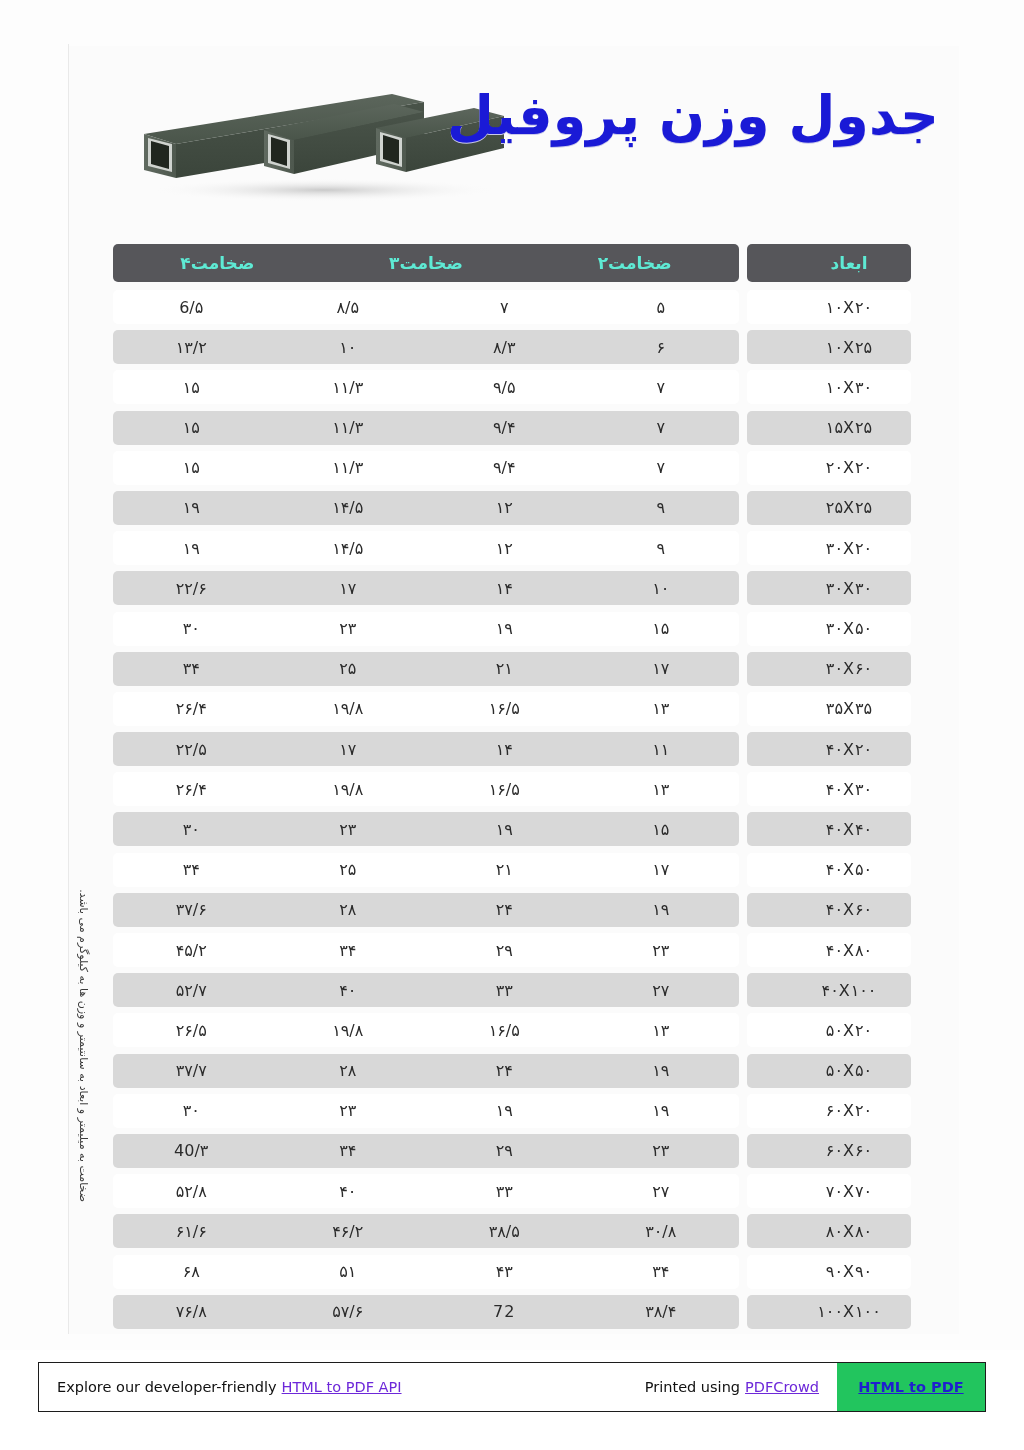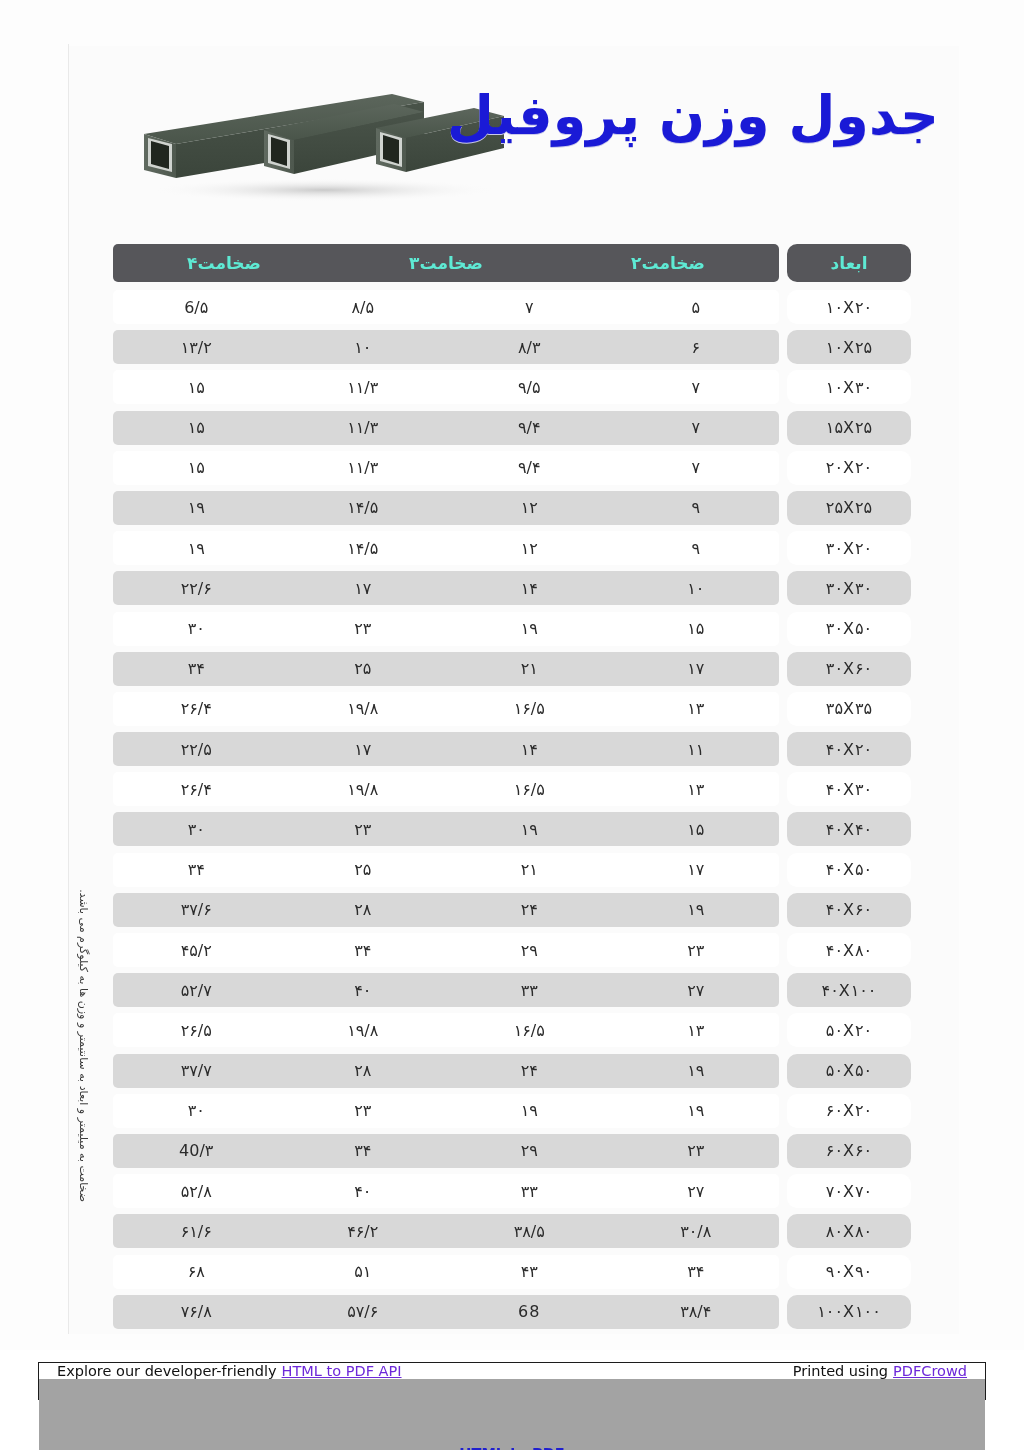--- a/index.html
+++ b/index.html
@@ -81,25 +81,26 @@
     height: 34px;
     margin-bottom: 6.2px;
     align-items: stretch;
   }
   .dims-cell {
     width: 124px;
     flex: 0 0 124px;
     display: flex;
     align-items: center;
     justify-content: center;
-    border-radius: 10px;
+    border-radius: 5px;
     margin-left: 8px;
     font-size: 16px;
     color: #2b2b2b;
     letter-spacing: 1px;
+    padding-left: 40px;
   }
   .thick-group {
     flex: 1 1 auto;
     display: flex;
     flex-direction: row;
     border-radius: 5px;
     overflow: hidden;
   }
   .thick-cell {
     flex: 1 1 0;
@@ -151,23 +152,22 @@
     white-space: nowrap;
     line-height: 26px;
   }
 
   
   #pdf-footer {
     position: absolute;
     left: 38px;
     top: 1362px;
     width: 948px;
-    height: 38px;
-    display: flex;
-    flex-direction: column;
+    height: 50px;
+    display: flex;
     direction: ltr;
     border: 1.5px solid #1c1c1c;
     box-sizing: border-box;
     background: #ffffff;
   }
   #footer-main {
     flex: 1 1 auto;
     display: flex;
     flex-direction: row;
     align-items: center;
@@ -183,21 +183,21 @@
     gap: 5px;
     white-space: nowrap;
   }
   .flink {
     color: #6d28d9;
     text-decoration: underline;
     cursor: pointer;
   }
   #footer-cta {
     flex: 0 0 148px;
-    background: #a3a3a3;
+    background: #22c55e;
     display: flex;
     align-items: center;
     justify-content: center;
   }
   #footer-cta-label {
     color: #1f1fcf;
     font-size: 14.5px;
     font-weight: bold;
     text-decoration: underline;
     white-space: nowrap;
@@ -501,21 +501,21 @@
             <div class="thick-cell">۳۴</div>
             <div class="thick-cell">۴۳</div>
             <div class="thick-cell">۵۱</div>
             <div class="thick-cell">۶۸</div>
           </div>
         </div>
         <div class="trow row-even">
           <div class="dims-cell">۱۰۰X۱۰۰</div>
           <div class="thick-group">
             <div class="thick-cell">۳۸/۴</div>
-            <div class="thick-cell">68</div>
+            <div class="thick-cell">72</div>
             <div class="thick-cell">۵۷/۶</div>
             <div class="thick-cell">۷۶/۸</div>
           </div>
         </div>
       </div>
   </div>
 
   <div id="vertical-note">
     <div id="vertical-note-text">ضخامت به میلیمتر و ابعاد به سانتیمتر و وزن ها به کیلوگرم می باشد.</div>
   </div>

